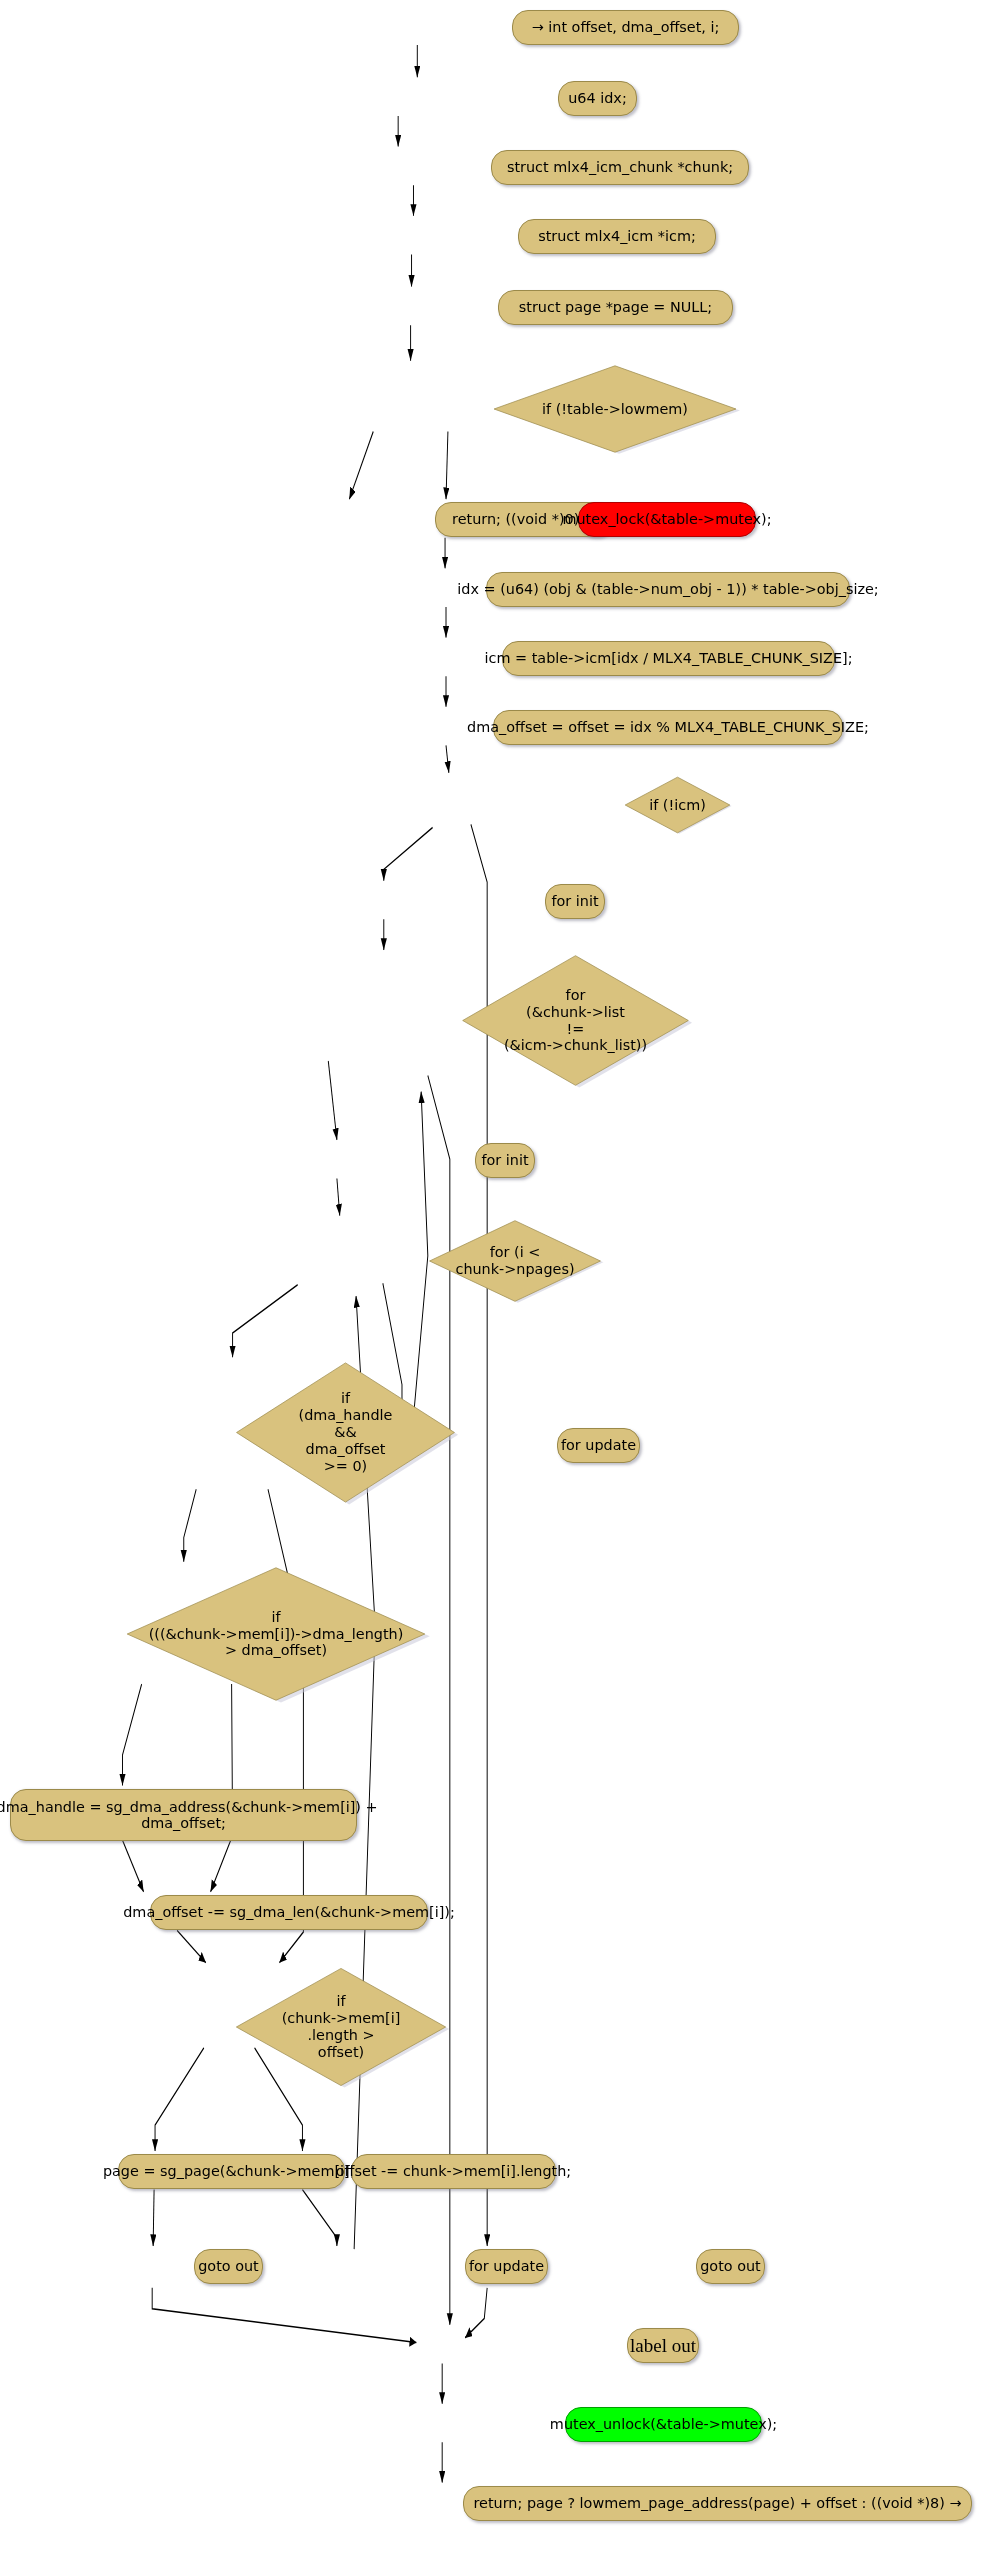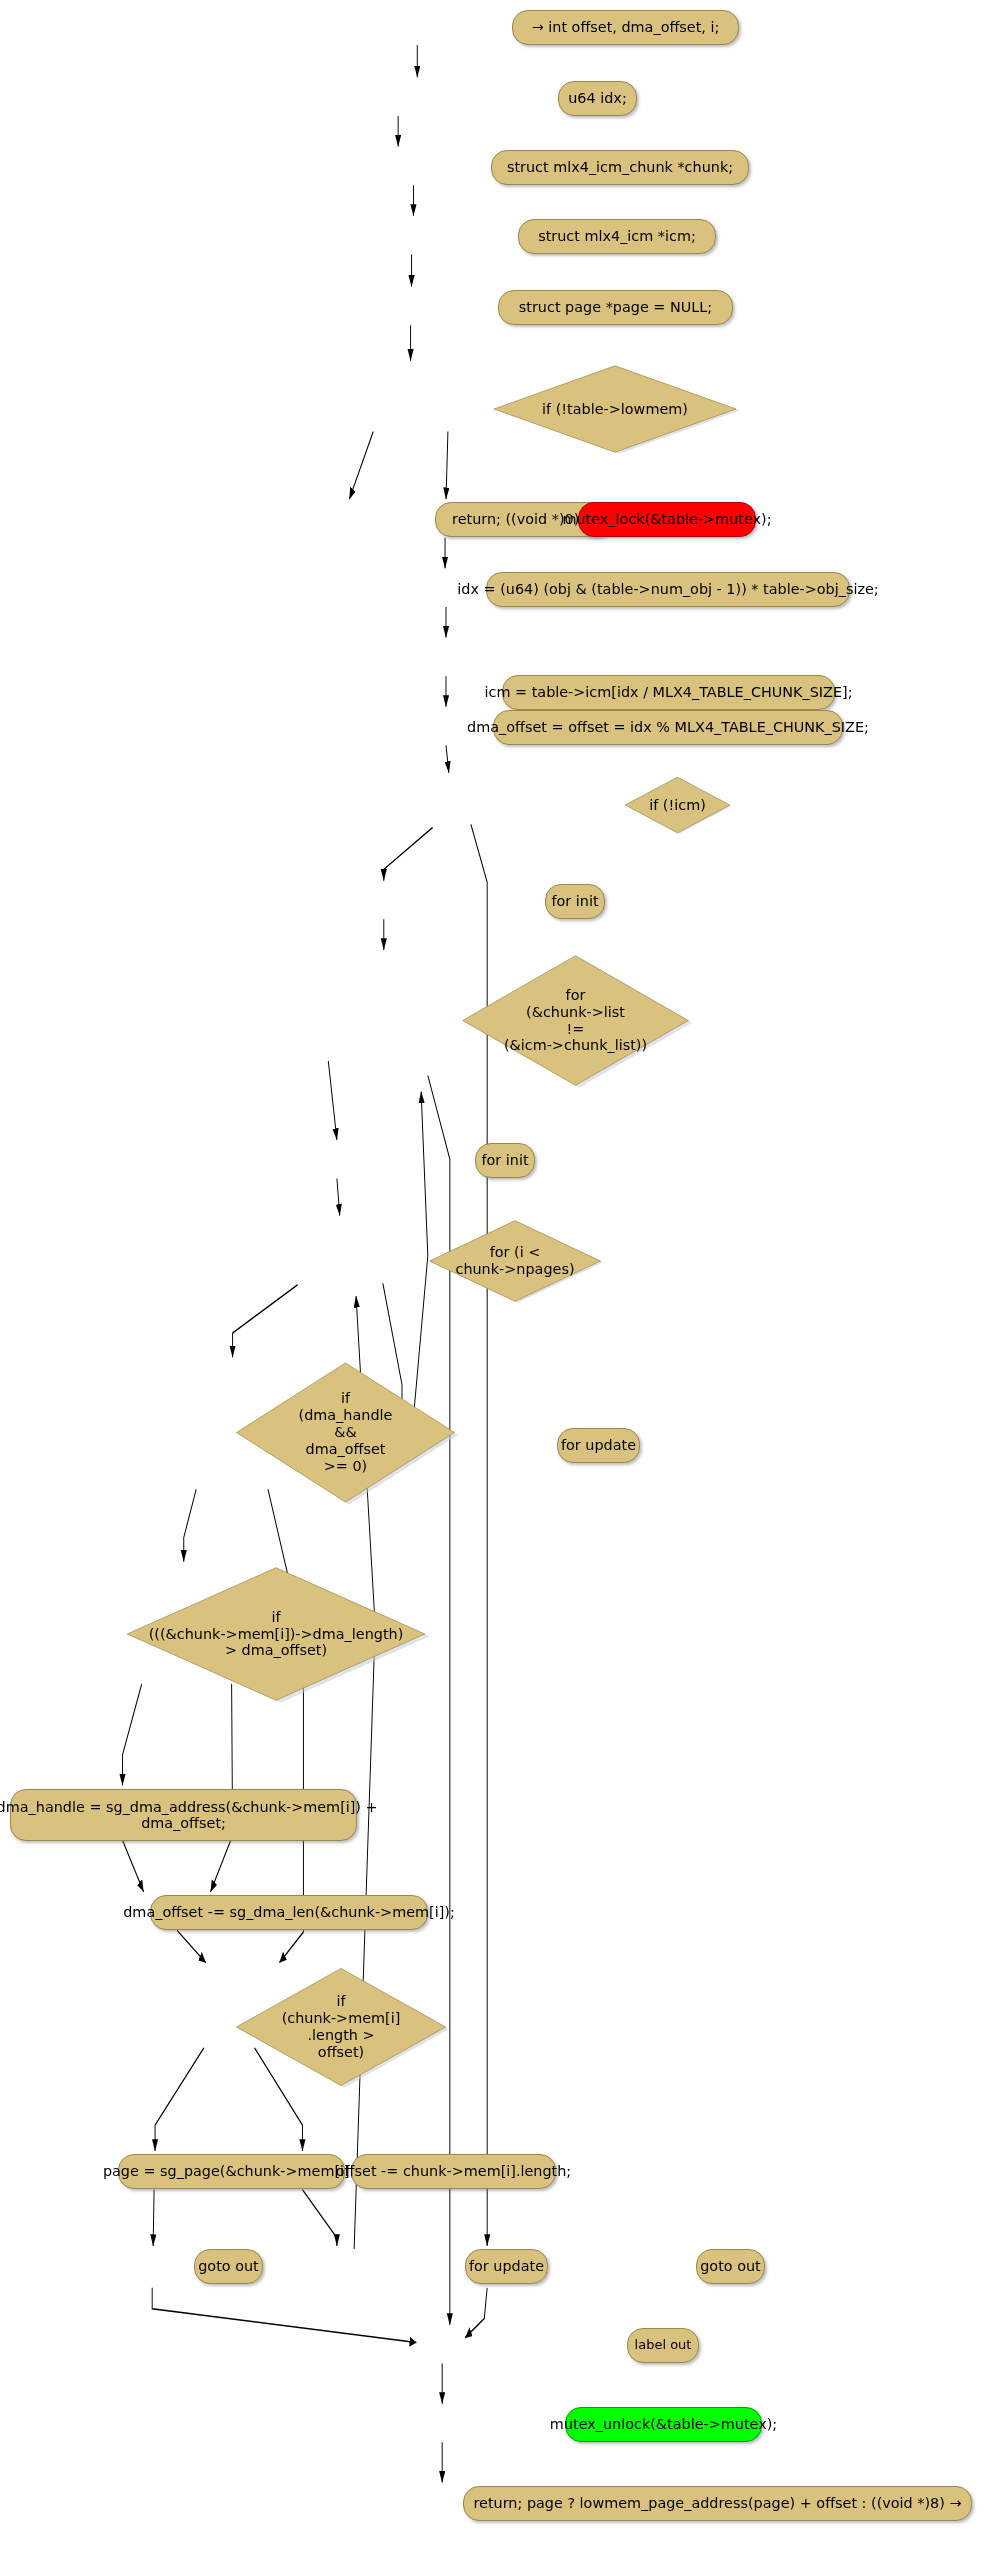--- a/index.html
+++ b/index.html
@@ -127,21 +127,21 @@
       <div class="node rect" style="left: 491px; top: 150px; width: 258px; height: 35px; font-size: 14.4px;"><span>struct mlx4_icm_chunk *chunk;</span></div>
       <div class="node rect" style="left: 518px; top: 219px; width: 198px; height: 35px; font-size: 14.4px;"><span>struct mlx4_icm *icm;</span></div>
       <div class="node rect" style="left: 498px; top: 290px; width: 235px; height: 35px; font-size: 14.4px;"><span>struct page *page = NULL;</span></div>
       <div class="node diamond" style="left: 489px; top: 364px; width: 252px; height: 90px; font-size: 14.4px;"><svg class="dshape" viewBox="0 0 100 100" preserveAspectRatio="none">
           <polygon points="50,2 98,50 50,98 2,50" fill="#c8c8d8" opacity="0.55" transform="translate(1.6,1.6)"></polygon>
           <polygon points="50,2 98,50 50,98 2,50" fill="#D9C27E" stroke="#9B8A4A" stroke-width="0.7" vector-effect="non-scaling-stroke"></polygon>
         </svg><span class="dlabel">if (!table-&gt;lowmem)</span></div>
       <div class="node rect" style="left: 435px; top: 502px; width: 178px; height: 35px; font-size: 14.4px;"><span>return; ((void *)0) →</span></div>
       <div class="node rect red" style="left: 578px; top: 502px; width: 178px; height: 35px; font-size: 14.4px;"><span>mutex_lock(&amp;table-&gt;mutex);</span></div>
       <div class="node rect" style="left: 486px; top: 572px; width: 364px; height: 35px; font-size: 14.4px;"><span>idx = (u64) (obj &amp; (table-&gt;num_obj - 1)) * table-&gt;obj_size;</span></div>
-      <div class="node rect" style="left: 502px; top: 641px; width: 333px; height: 35px; font-size: 14.4px; margin-top: 34px;"><span>icm = table-&gt;icm[idx / MLX4_TABLE_CHUNK_SIZE];</span></div>
+      <div class="node rect" style="left: 502px; top: 641px; width: 333px; height: 35px; font-size: 14.4px;"><span>icm = table-&gt;icm[idx / MLX4_TABLE_CHUNK_SIZE];</span></div>
       <div class="node rect" style="left: 493px; top: 710px; width: 350px; height: 35px; font-size: 14.4px;"><span>dma_offset = offset = idx % MLX4_TABLE_CHUNK_SIZE;</span></div>
       <div class="node diamond" style="left: 623px; top: 776px; width: 109px; height: 58px; font-size: 14.4px;"><svg class="dshape" viewBox="0 0 100 100" preserveAspectRatio="none">
           <polygon points="50,2 98,50 50,98 2,50" fill="#c8c8d8" opacity="0.55" transform="translate(1.6,1.6)"></polygon>
           <polygon points="50,2 98,50 50,98 2,50" fill="#D9C27E" stroke="#9B8A4A" stroke-width="0.7" vector-effect="non-scaling-stroke"></polygon>
         </svg><span class="dlabel">if (!icm)</span></div>
       <div class="node rect" style="left: 545px; top: 884px; width: 60px; height: 35px; font-size: 14.4px;"><span>for init</span></div>
       <div class="node diamond" style="left: 458px; top: 953px; width: 235px; height: 135px; font-size: 14.4px;"><svg class="dshape" viewBox="0 0 100 100" preserveAspectRatio="none">
           <polygon points="50,2 98,50 50,98 2,50" fill="#c8c8d8" opacity="0.55" transform="translate(1.6,1.6)"></polygon>
           <polygon points="50,2 98,50 50,98 2,50" fill="#D9C27E" stroke="#9B8A4A" stroke-width="0.7" vector-effect="non-scaling-stroke"></polygon>
         </svg><span class="dlabel">for
@@ -177,19 +177,19 @@
           <polygon points="50,2 98,50 50,98 2,50" fill="#D9C27E" stroke="#9B8A4A" stroke-width="0.7" vector-effect="non-scaling-stroke"></polygon>
         </svg><span class="dlabel">if
 (chunk-&gt;mem[i]
 .length &gt;
 offset)</span></div>
       <div class="node rect" style="left: 118px; top: 2154px; width: 227px; height: 35px; font-size: 14.4px;"><span>page = sg_page(&amp;chunk-&gt;mem[i]);</span></div>
       <div class="node rect" style="left: 351px; top: 2154px; width: 205px; height: 35px; font-size: 14.4px;"><span>offset -= chunk-&gt;mem[i].length;</span></div>
       <div class="node rect" style="left: 194px; top: 2249px; width: 69px; height: 35px; font-size: 14.4px;"><span>goto out</span></div>
       <div class="node rect" style="left: 465px; top: 2249px; width: 83px; height: 35px; font-size: 14.4px;"><span>for update</span></div>
       <div class="node rect" style="left: 696px; top: 2249px; width: 69px; height: 35px; font-size: 14.4px;"><span>goto out</span></div>
-      <div class="node rect" style="left: 627px; top: 2328px; width: 72px; height: 35px; font-size: 13px;"><span>label out</span></div>
+      <div class="node rect" style="left: 627px; top: 2328px; width: 72px; height: 35px; font-size: 19px; font-family: Liberation Serif, serif;"><span>label out</span></div>
       <div class="node rect green" style="left: 565px; top: 2407px; width: 197px; height: 35px; font-size: 14.4px;"><span>mutex_unlock(&amp;table-&gt;mutex);</span></div>
       <div class="node rect" style="left: 463px; top: 2486px; width: 509px; height: 35px; font-size: 14.4px;"><span>return; page ? lowmem_page_address(page) + offset : ((void *)8) →</span></div>
     </div>
 
 </div>
 
 
 </body></html>

